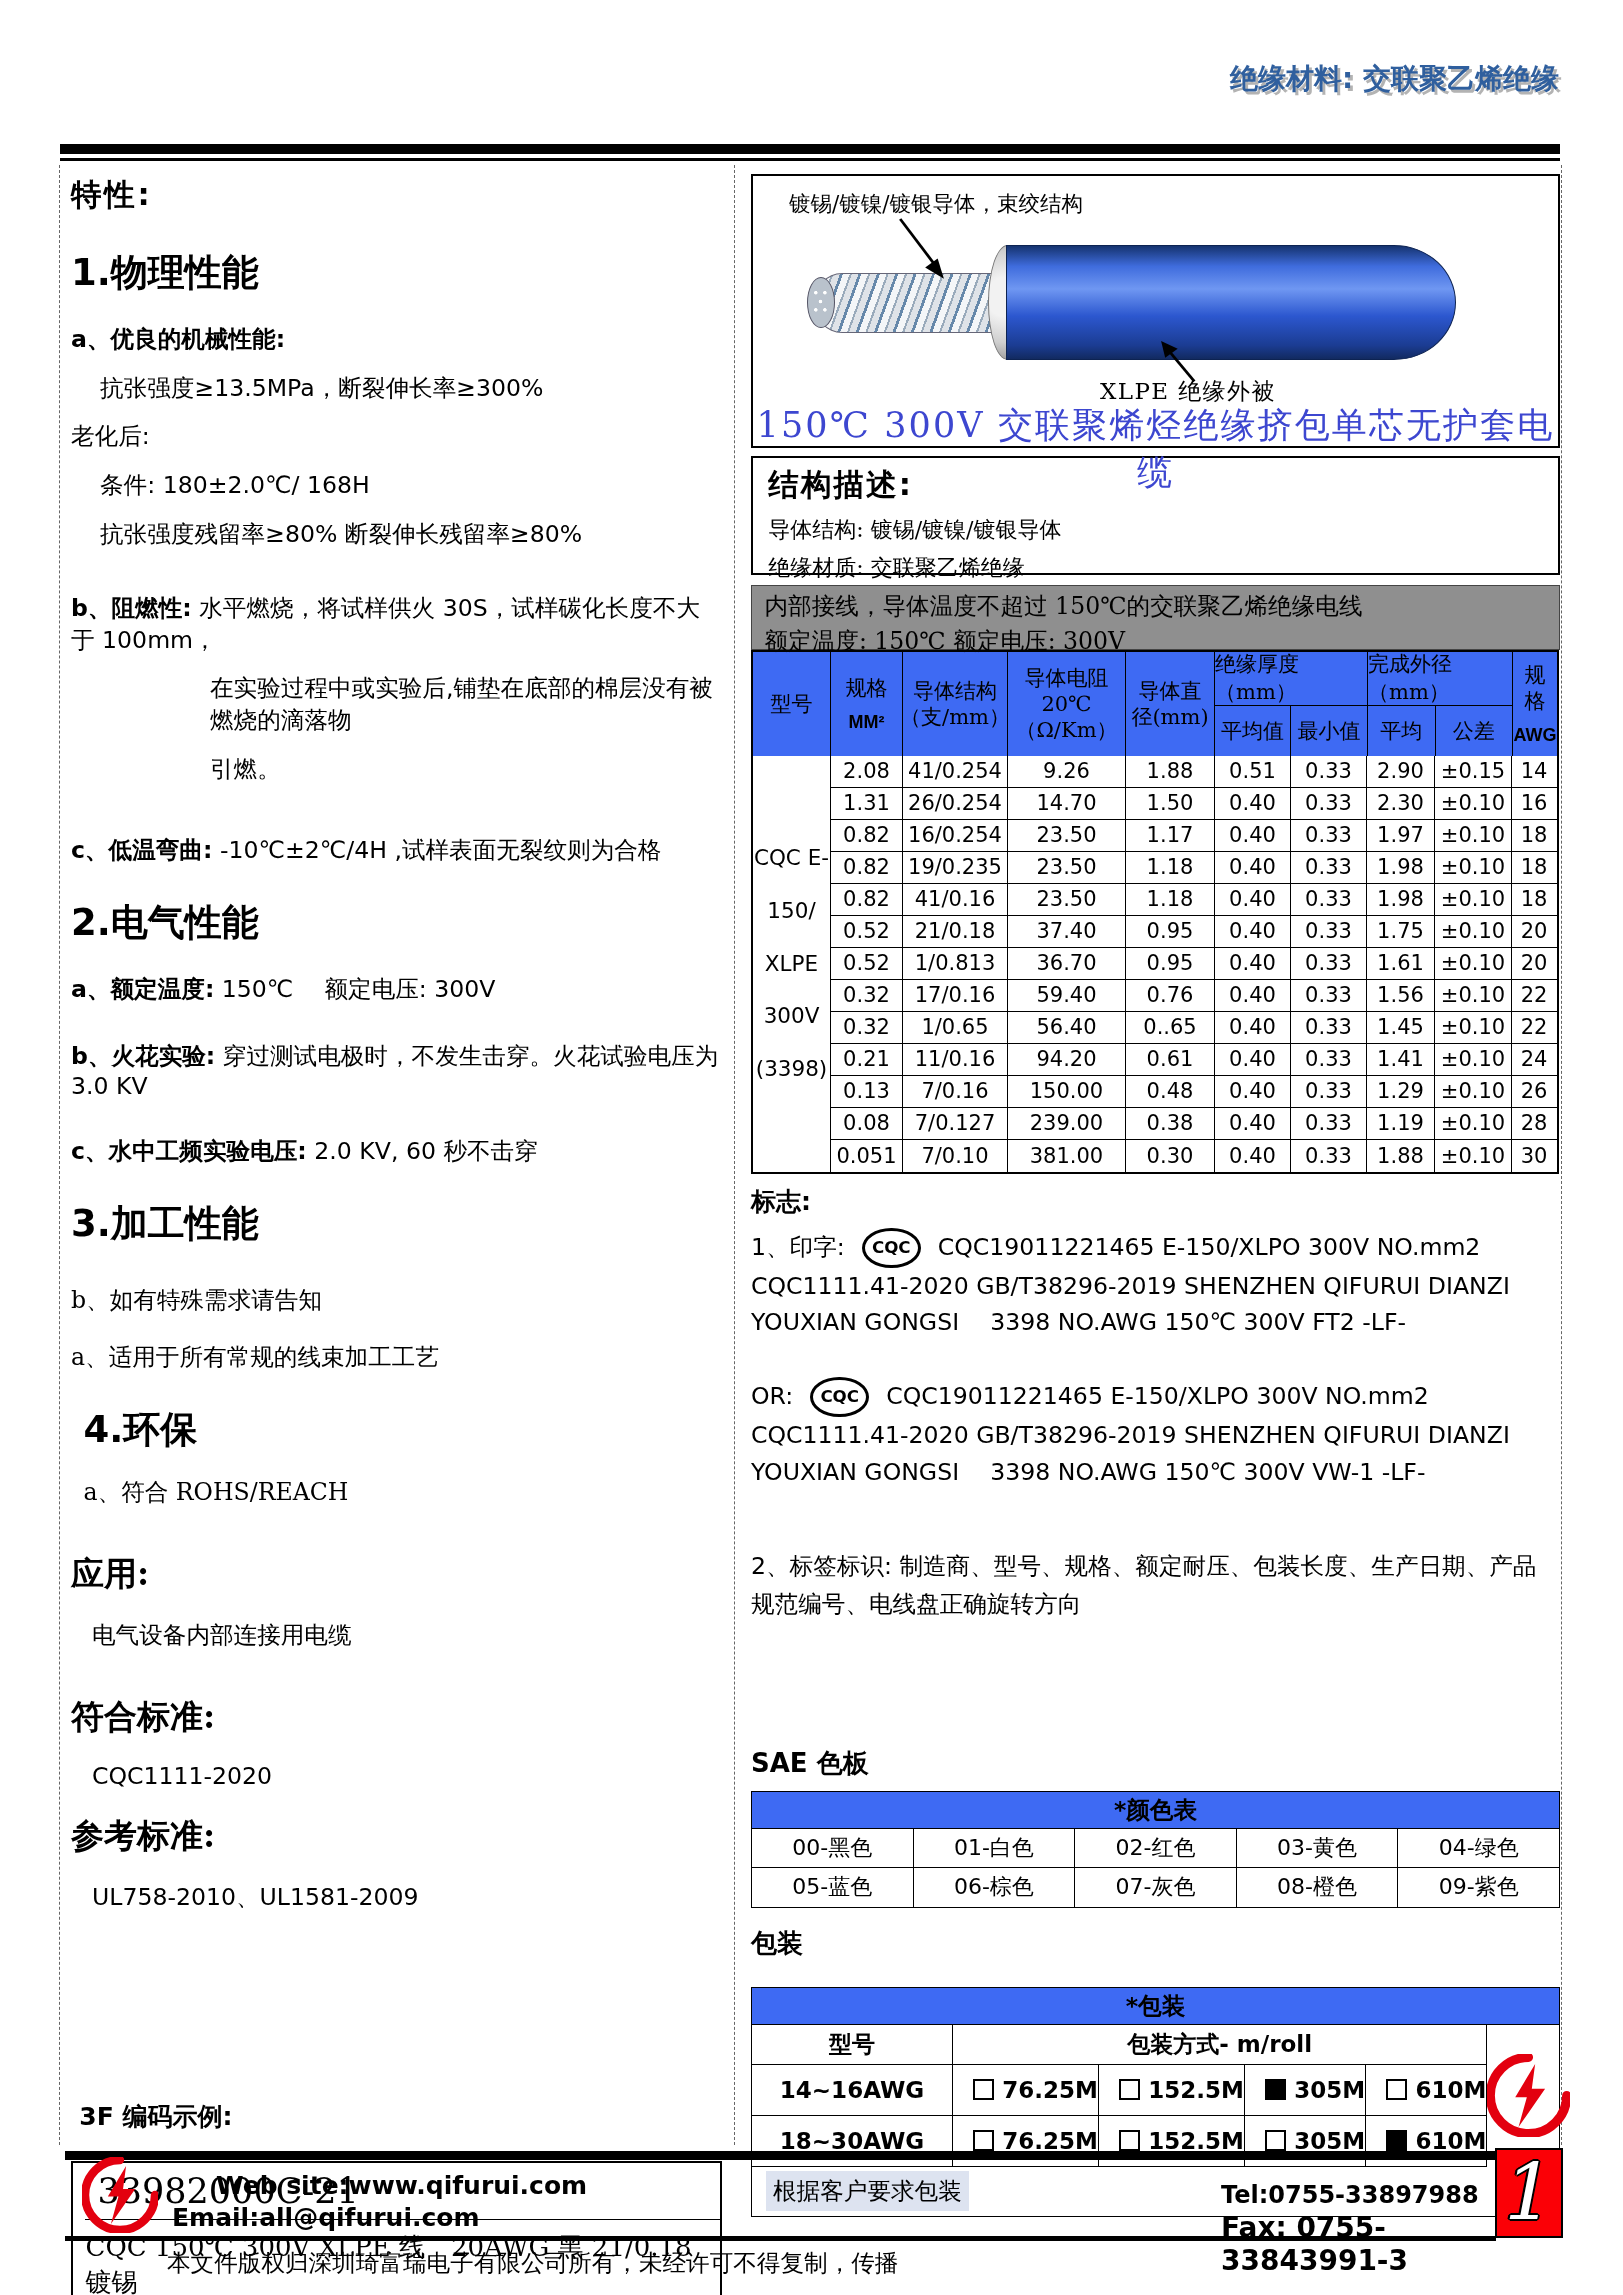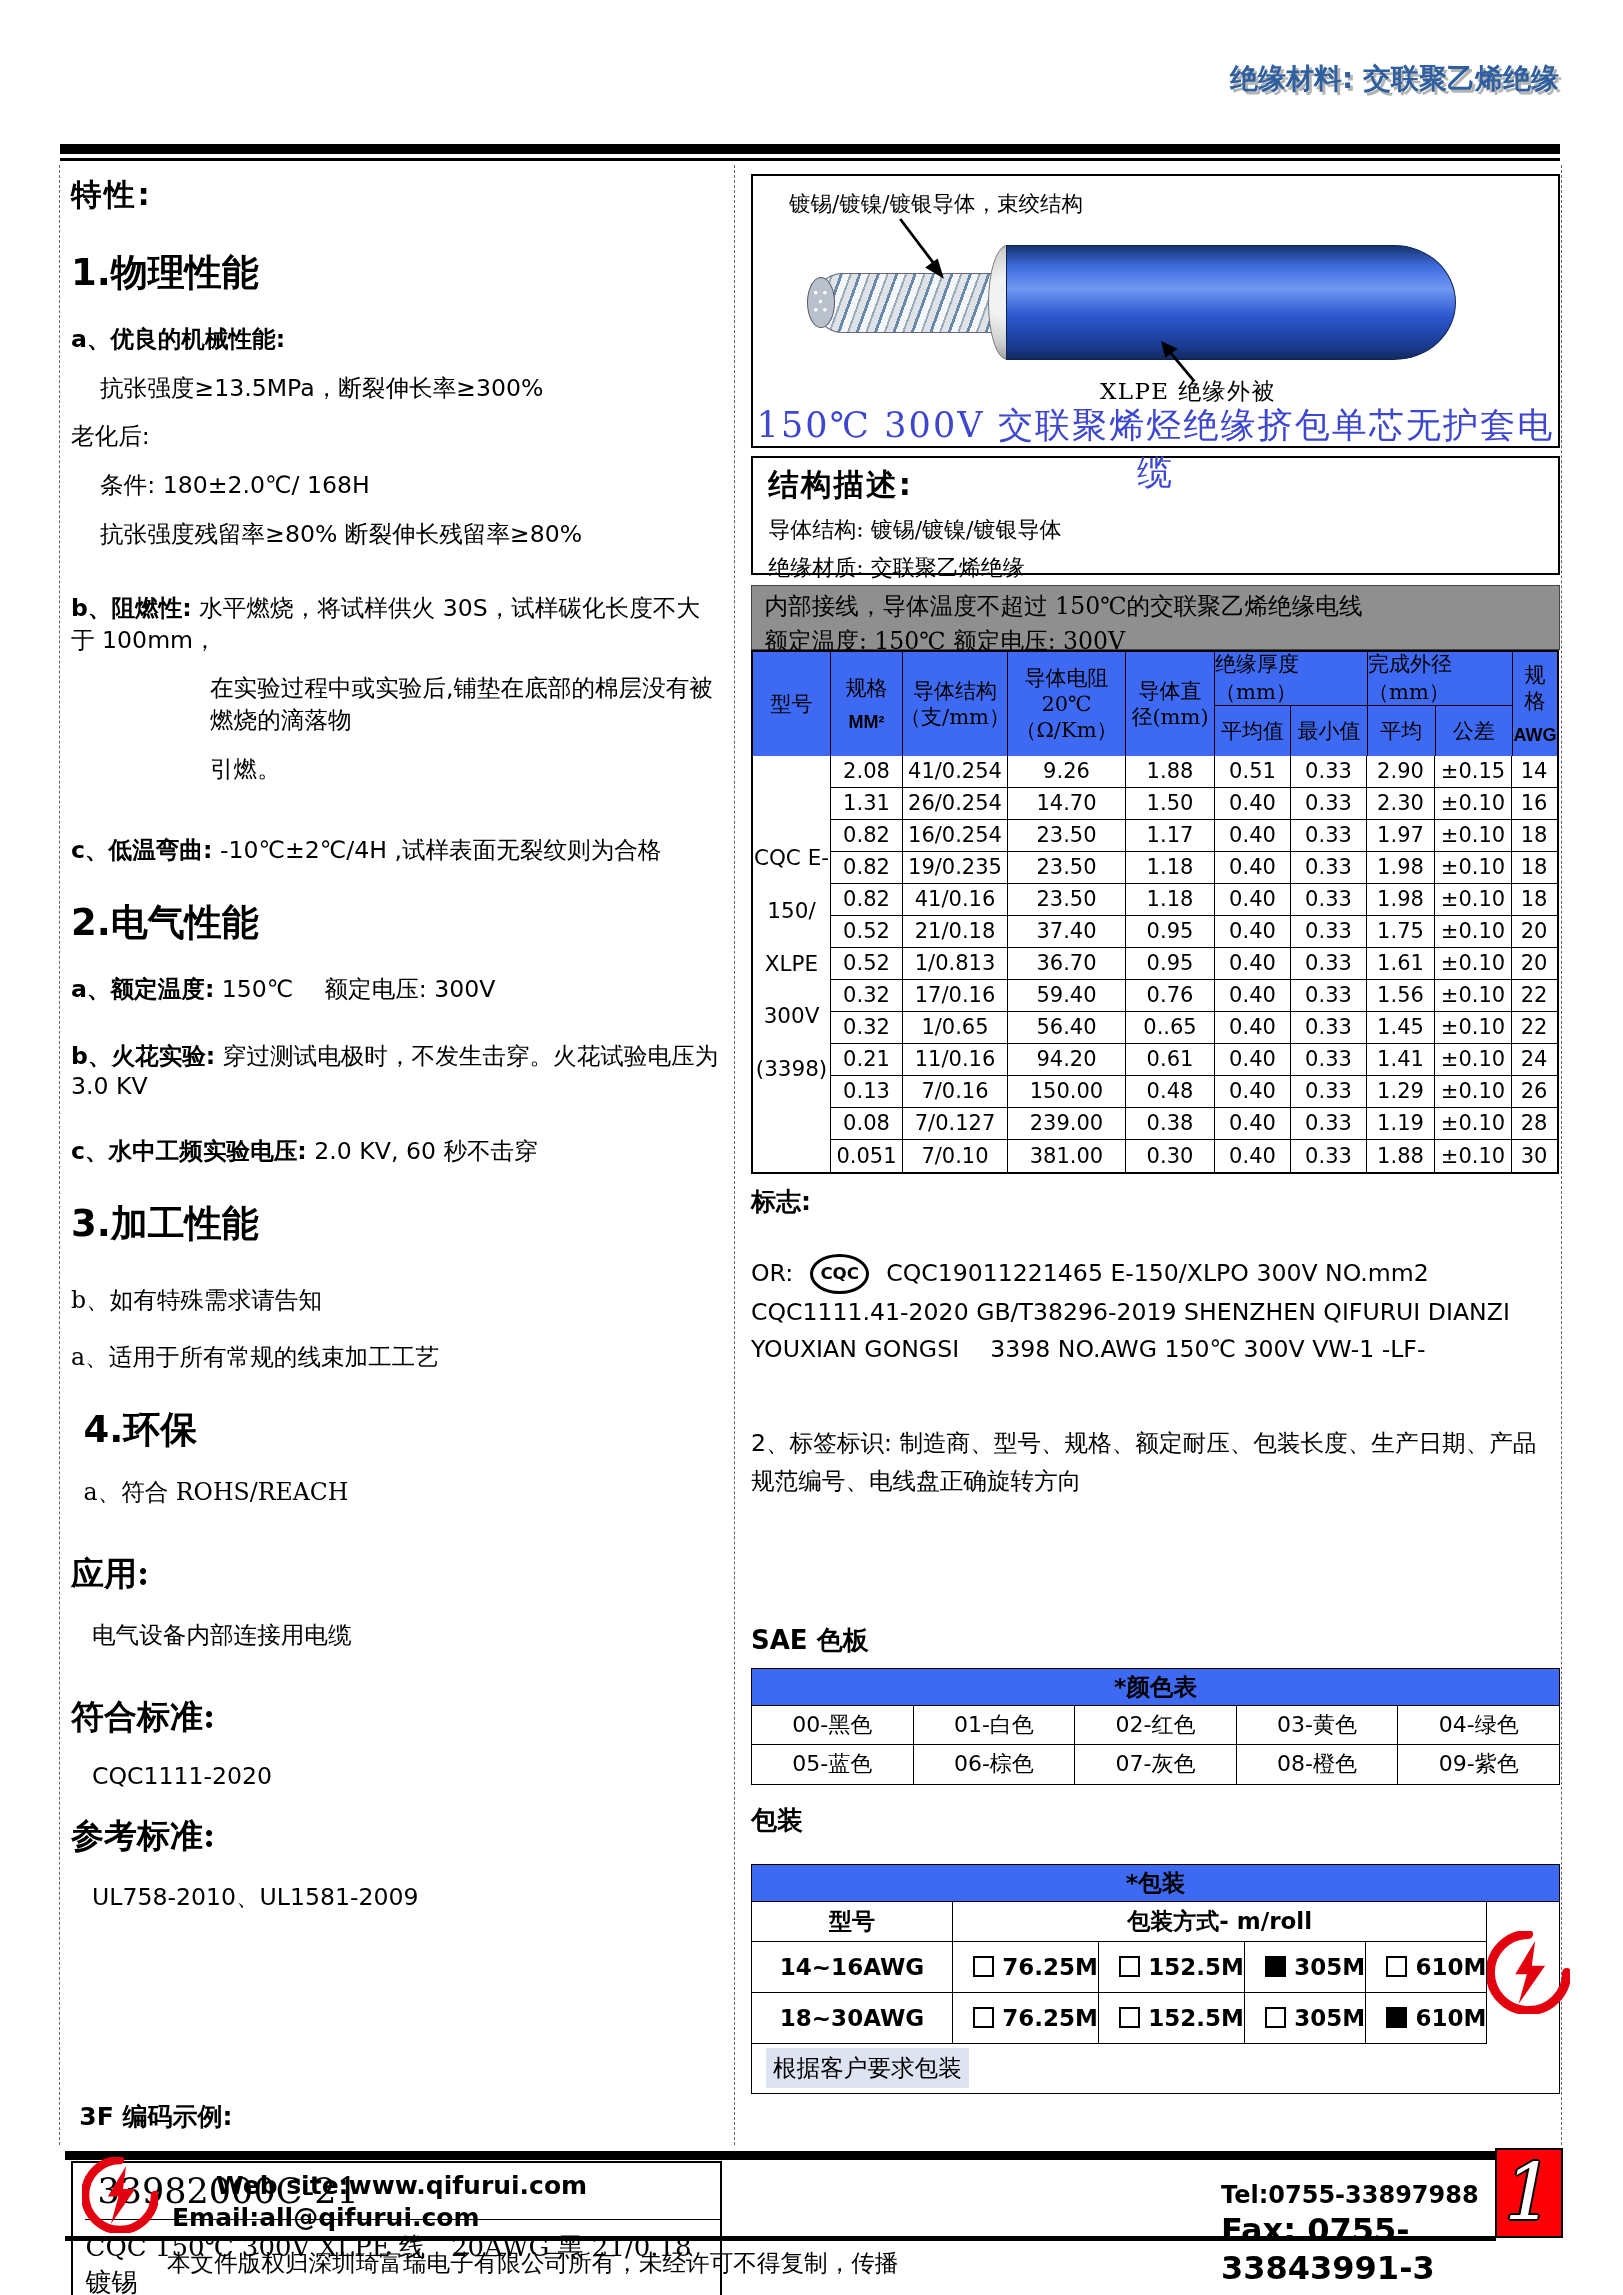--- a/index.html
+++ b/index.html
@@ -136,21 +136,21 @@
   .cb { position:relative; display:inline-block; width:21px; height:21px; border:2.1px solid #000; background:#fff; flex:none; }
   .cb.filled { background:#000; }
 
   
   .f-bar1 { position:absolute; left:65px; top:2151px; width:1431px; height:9px; background:#000; }
   .f-bar2 { position:absolute; left:65px; top:2236px; width:1431px; height:4.9px; background:#000; }
   .f-logo { position:absolute; left:82px; top:2157px; }
   .f-web  { position:absolute; left:172px; top:2171px; font-size:25px; font-weight:bold;padding-left:44px; }
   .f-mail { position:absolute; left:172px; top:2203px; font-size:25px; font-weight:bold; }
   .f-tel  { position:absolute; left:1221px; top:2181px; width:264px; font-size:24px; font-weight:bold; text-align:left; }
-  .f-fax  { position:absolute; left:1221px; top:2211px; width:278px; font-size:32px; font-weight:bold; }
+  .f-fax  { position:absolute; left:1221px; top:2211px; width:278px; font-size:28px; font-weight:bold; }
   .f-copy { position:absolute; left:167px; top:2247px; font-size:23.6px; }
   .page-no { position:absolute; left:1495px; top:2148px; width:68px; height:90px; background:var(--page_red);
              border:2.8px solid #000; display:flex; align-items:center; justify-content:center; }
   .page-no span { font-family:"DejaVu Serif","Liberation Serif",serif; font-style:italic; font-size:78px; color:#fff;
              text-shadow:-2.1px 0 #000,2.1px 0 #000,0 -2.1px #000,0 2.1px #000,-1.4px -1.4px #000,1.4px 1.4px #000,1.4px -1.4px #000,-1.4px 1.4px #000; }
 </style>
 </head>
 <body>
 
 <div class="page">
@@ -425,20 +425,25 @@
             <div class="c8">1.88</div>
             <div class="c9">±0.10</div>
             <div class="c10">30</div>
           </div>
           </div>
       </div>
     </div>
 
     <div class="marking">
       <div class="h">标志:</div>
+      <div class="mk-p">
+        <span>1、印字:</span>
+        <span class="cqc-oval">CQC</span>
+        <span>CQC19011221465  E-150/XLPO  300V  NO.mm2  CQC1111.41-2020 GB/T38296-2019 SHENZHEN QIFURUI DIANZI YOUXIAN GONGSI　 3398 NO.AWG 150℃  300V FT2 -LF-</span>
+      </div>
       <div class="mk-p2">
         <span>OR:</span>
         <span class="cqc-oval">CQC</span>
         <span>CQC19011221465   E-150/XLPO   300V   NO.mm2   CQC1111.41-2020 GB/T38296-2019 SHENZHEN QIFURUI DIANZI YOUXIAN GONGSI　 3398 NO.AWG 150℃  300V VW-1 -LF-</span>
       </div>
       <div class="mk-p3">2、标签标识: 制造商、型号、规格、额定耐压、包装长度、生产日期、产品规范编号、电线盘正确旋转方向</div>
     </div>
 
     <div class="h-sae">SAE 色板</div>
     <div class="sae">

